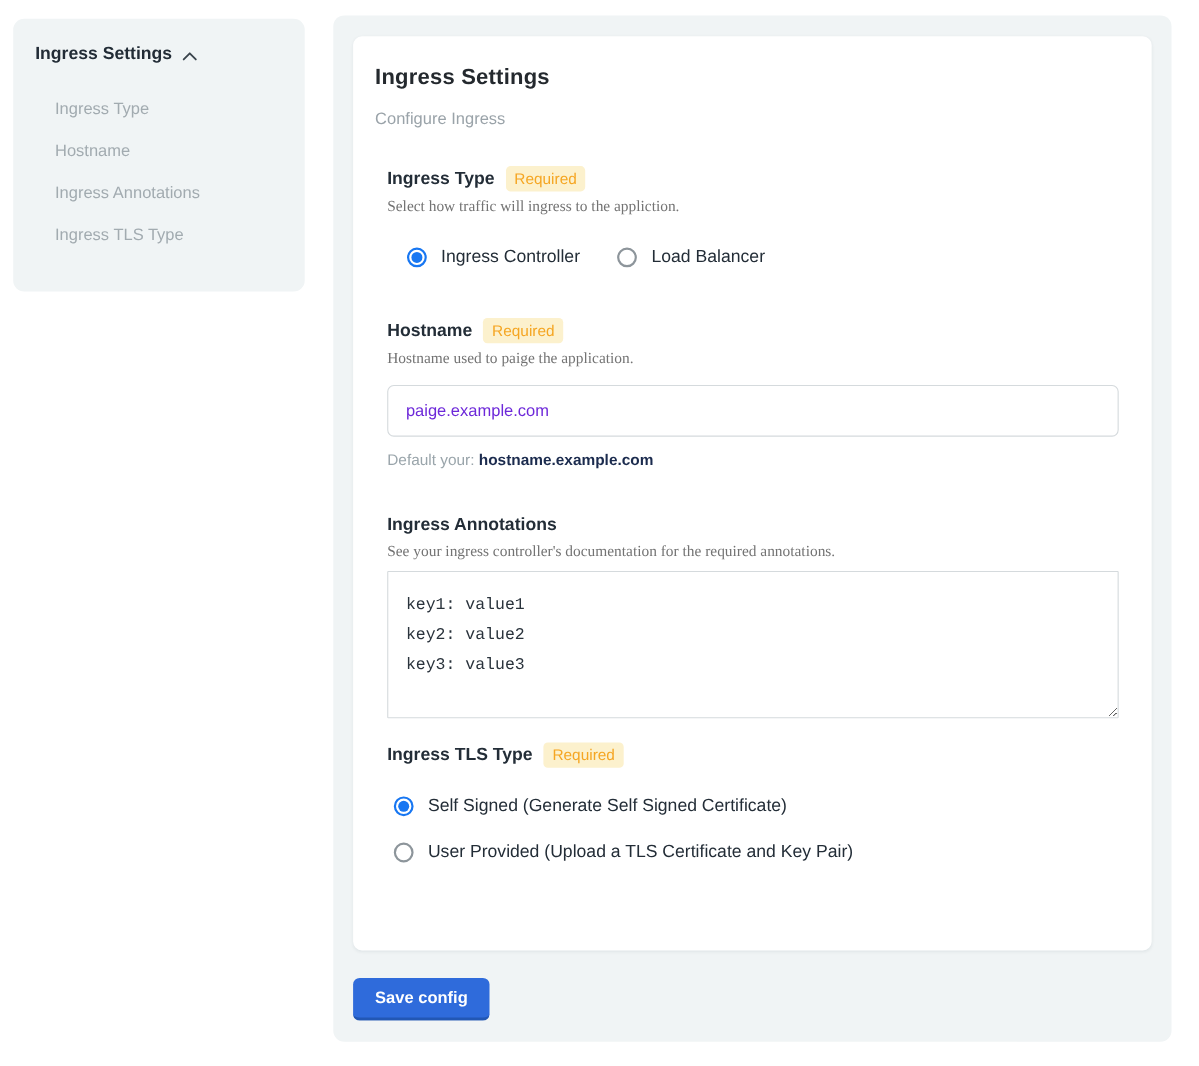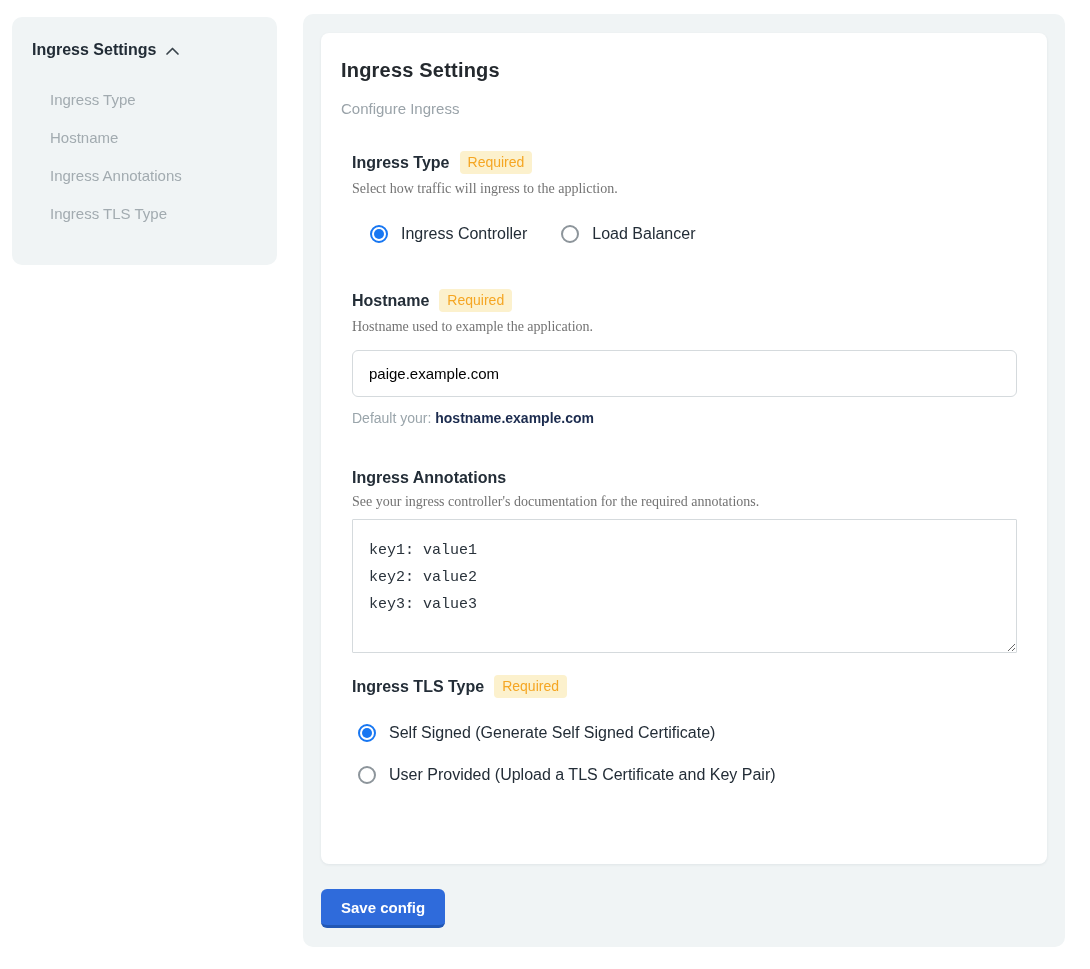--- a/index.html
+++ b/index.html
@@ -98,21 +98,21 @@
   }
   .radio-label { font-size: 16px; color: #232d37; }
 
   
   .text-input {
     margin-top: 15px;
     width: 100%; height: 47px;
     border: 1px solid #d5dadd;
     border-radius: 6px;
     padding: 0 16px;
-    font-size: 15px; color: #000000;
+    font-size: 15px; color: #6d28d9;
     font-family: "Liberation Sans", "DejaVu Sans", sans-serif;
     background: #ffffff;
     outline: none;
     display: block;
   }
   .default-hint { margin-top: 13px; font-size: 14px; color: #9aa5ab; }
   .default-hint b { color: #1b2b4e; font-weight: 700; }
 
   .annotations-textarea {
     margin-top: 9px;
@@ -185,21 +185,21 @@
           <span class="radio-label">Load Balancer</span>
         </label>
       </div>
     </div>
 
     <div class="field f-hostname">
       <div class="field-label-row">
         <span class="field-label">Hostname</span>
         <span class="required-badge">Required</span>
       </div>
-      <div class="field-desc">Hostname used to example the application.</div>
+      <div class="field-desc">Hostname used to paige the application.</div>
       <input class="text-input" type="text" value="paige.example.com" style="">
       <div class="default-hint"><span>Default your: </span><b>hostname.example.com</b></div>
     </div>
 
     <div class="field f-annotations">
       <div class="field-label-row">
         <span class="field-label">Ingress Annotations</span>
       </div>
       <div class="field-desc">See your ingress controller's documentation for the required annotations.</div>
       <textarea class="annotations-textarea" spellcheck="false" style="">key1: value1

